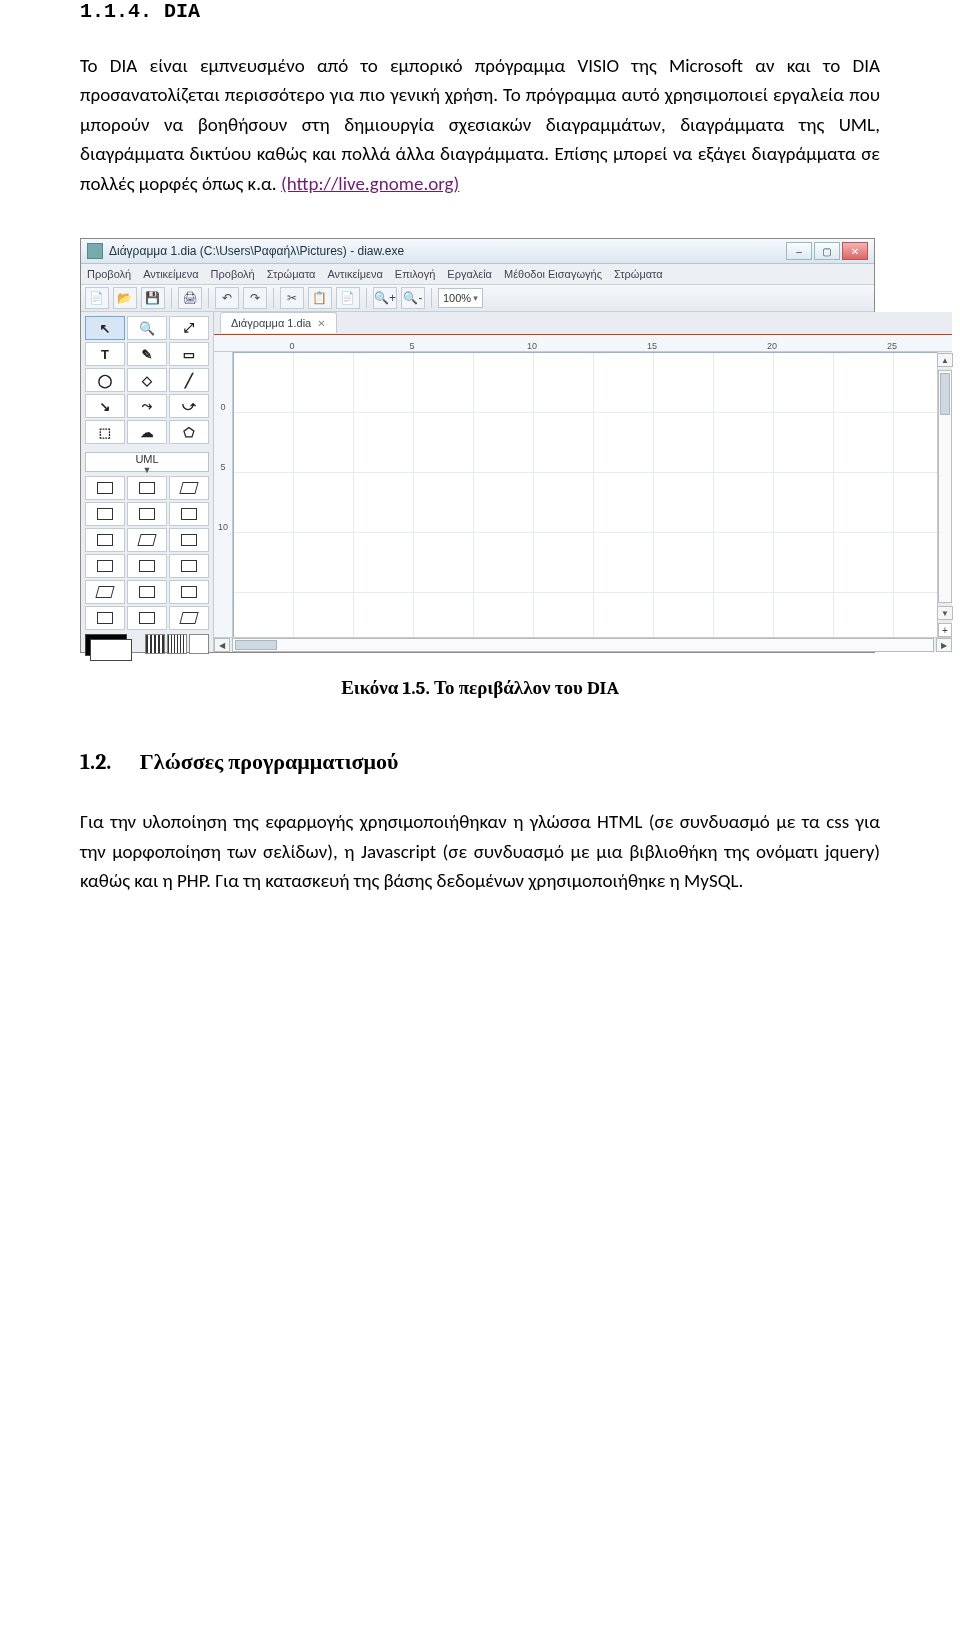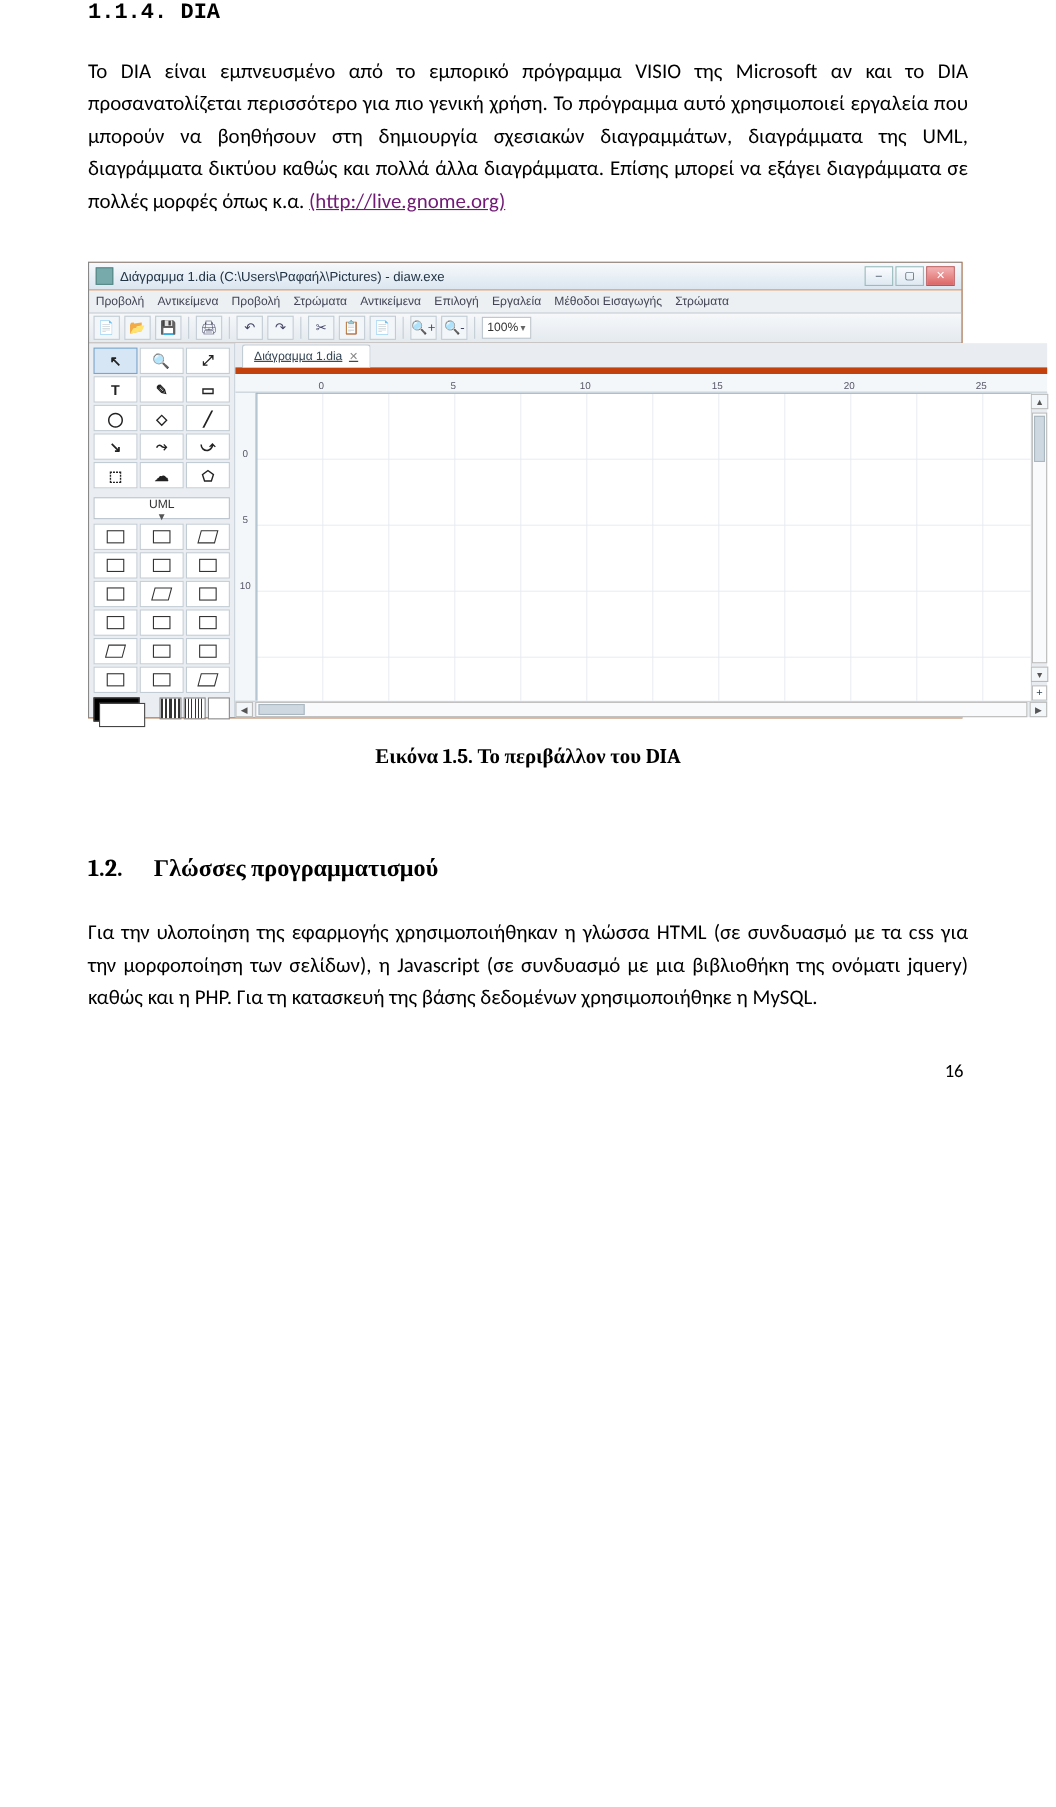--- a/index.html
+++ b/index.html
@@ -32,21 +32,21 @@
     text-decoration: underline;
   }
   .fig-wrap {
     margin: 40px 0 20px 0;
   }
   .caption {
     font-family: Cambria, Georgia, serif;
     font-weight: bold;
     font-size: 19px;
     text-align: center;
-    margin: 24px 0 76px 0;
+    margin: 24px 0 50px 0;
   }
   .h2 {
     font-family: Cambria, Georgia, serif;
     font-weight: bold;
     font-size: 22px;
     margin: 40px 0 32px 0;
   }
   .h2 .num { display:inline-block; width: 55px; }
   .pagenum {
     text-align: right;
@@ -126,21 +126,21 @@
     gap:2px; padding:0 4px;
   }
   .shapecell { height:22px;border:1px solid #c2ccd4;background:#fff;display:flex;align-items:center;justify-content:center;}
   .shapebox { width:14px;height:10px;border:1px solid #333;}
   .shape-left-bottom { margin-top:auto; padding:4px; display:flex; gap:4px;}
   .swatch { width:40px;height:20px;border:1px solid #444;background:#000; position:relative;}
   .swatch::after{content:'';position:absolute;right:-6px;bottom:-6px;width:40px;height:20px;border:1px solid #444;background:#fff;}
   .patterns { display:flex; gap:2px;}
   .pat { width:18px;height:18px;border:1px solid #888;background:repeating-linear-gradient(90deg,#333 0 2px,#fff 2px 4px);}
   .dia-canvas-wrap { flex:1; display:flex; flex-direction:column; background:#fff;}
-  .tabrow { height:22px; background:#e9edf1;border-bottom:6px solid #c2410c;display:flex;align-items:flex-end;padding-left:6px;text-decoration:underline;}
+  .tabrow { height:22px; background:#e9edf1;border-bottom:1px solid #c2410c;display:flex;padding-left:6px;}
   .filetab { height:20px;border:1px solid #c2ccd4;border-bottom:none;background:#fff;padding:0 10px;display:flex;align-items:center;border-radius:3px 3px 0 0;font-size:11px;color:#345;gap:6px;}
   .filetab .x{font-size:10px;color:#888;}
   .ruler-h { height:16px;border-bottom:1px solid #c2ccd4;background:#f4f7f9;position:relative;display:flex;align-items:flex-end;padding-left:18px;}
   .ruler-h .tick{position:relative;font-size:9px;color:#556;text-align:center;}
   .canvas-and-vruler { flex:1; display:flex;}
   .ruler-v { width:18px;border-right:1px solid #c2ccd4;background:#f4f7f9;display:flex;flex-direction:column;align-items:center;}
   .ruler-v .tick{font-size:9px;color:#556;margin-top:50px;}
   .canvas {
     flex:1; position:relative; background:#ffffff;
     background-image:
@@ -361,14 +361,13 @@
 
   <div class="caption">Εικόνα 1.5. Το περιβάλλον του DIA</div>
 
   <div class="h2">
     <span class="num">1.2.</span>
     <span>Γλώσσες προγραμματισμού</span>
   </div>
 
   <p class="para">Για την υλοποίηση της εφαρμογής χρησιμοποιήθηκαν η γλώσσα HTML (σε συνδυασμό με τα css για την μορφοποίηση των σελίδων), η Javascript (σε συνδυασμό με μια βιβλιοθήκη της ονόματι jquery) καθώς και η PHP. Για τη κατασκευή της βάσης δεδομένων χρησιμοποιήθηκε η MySQL.</p>
 
-  <div class="pagenum">16</div>
 </div>
 
 </body></html>

